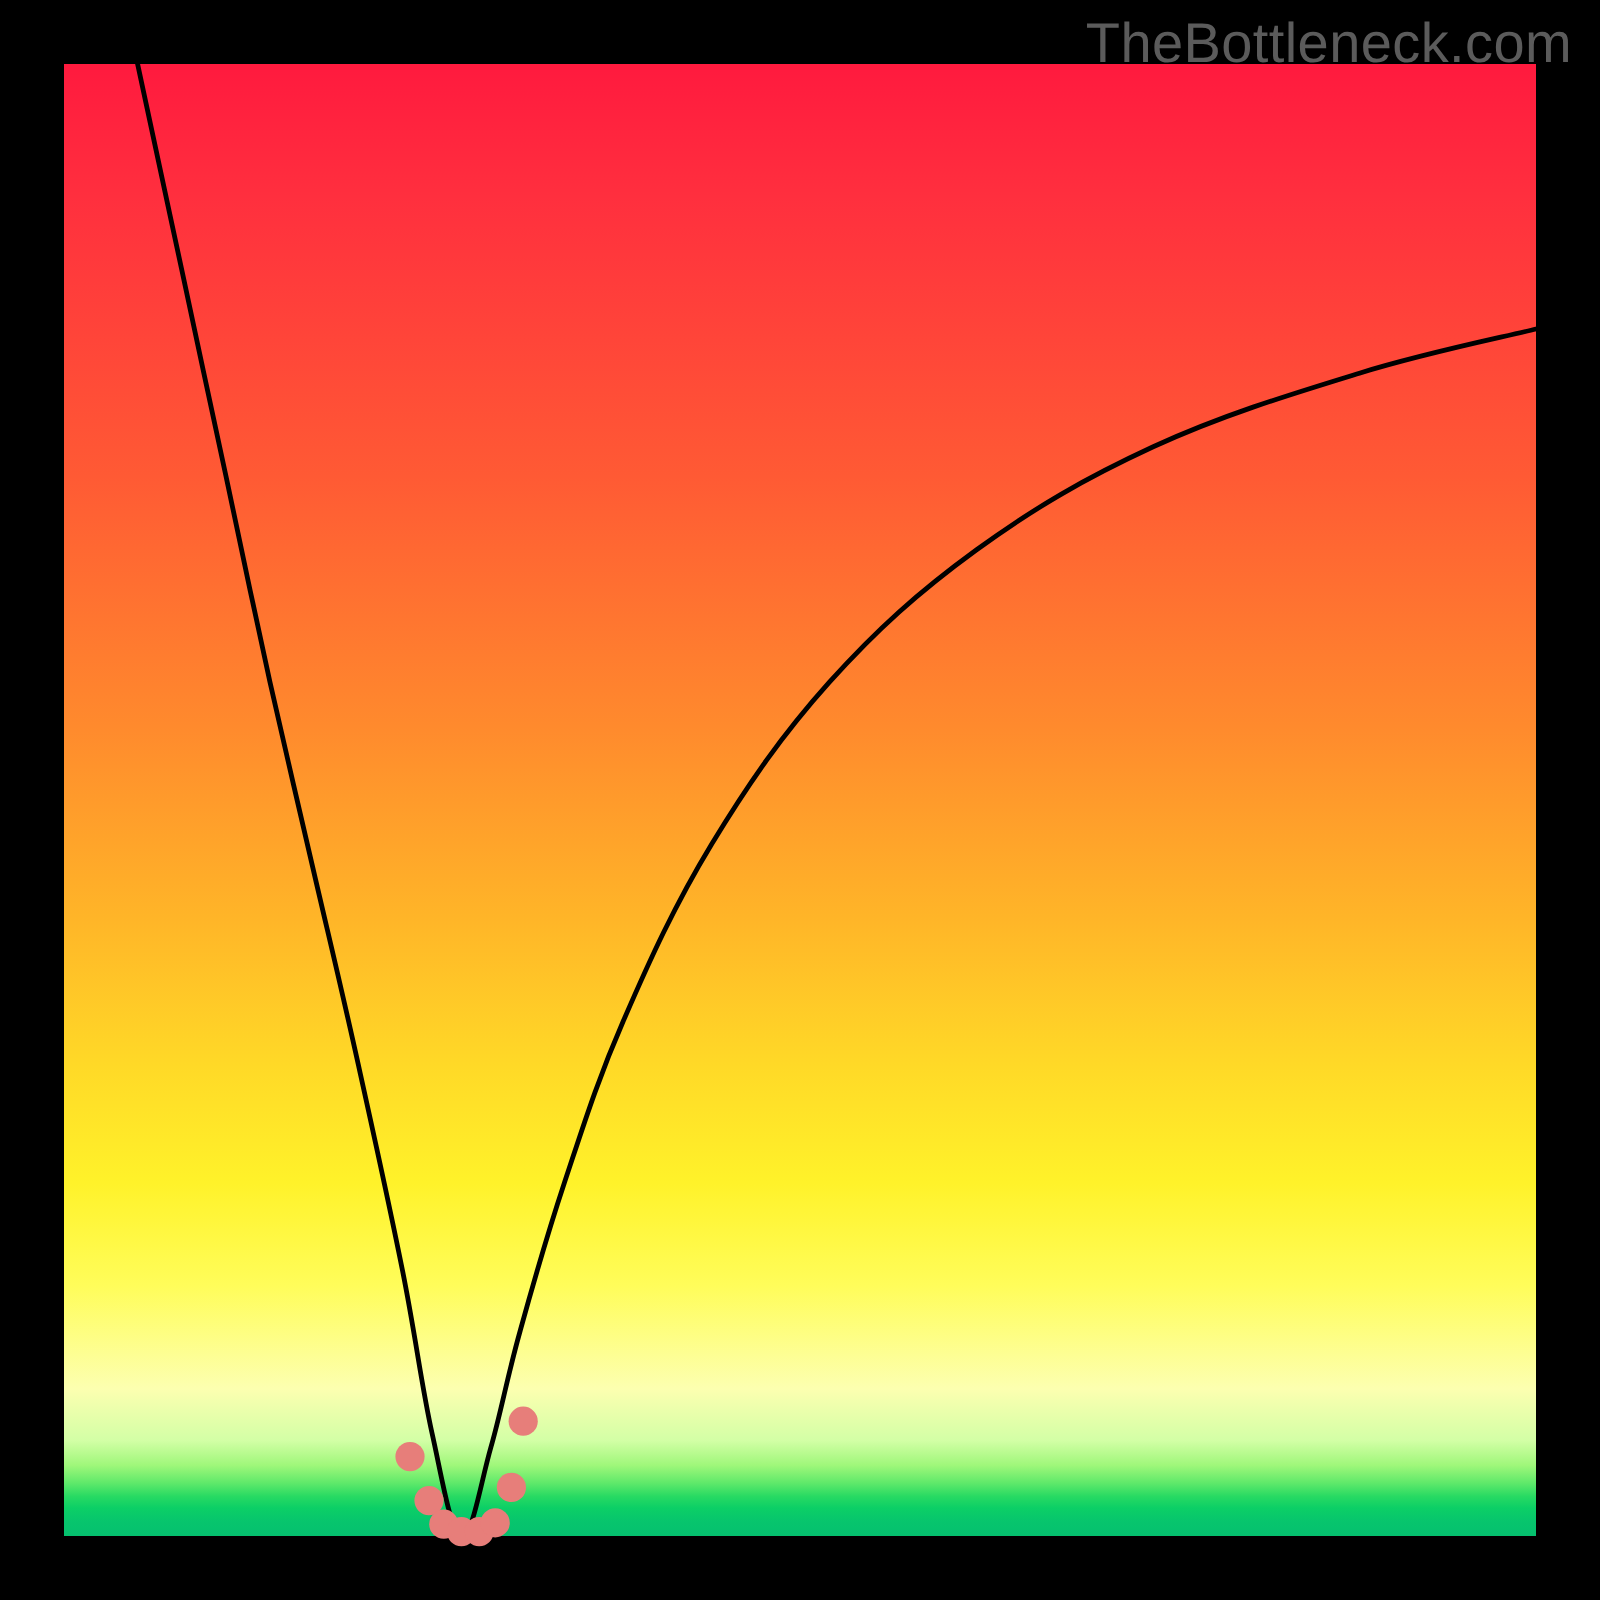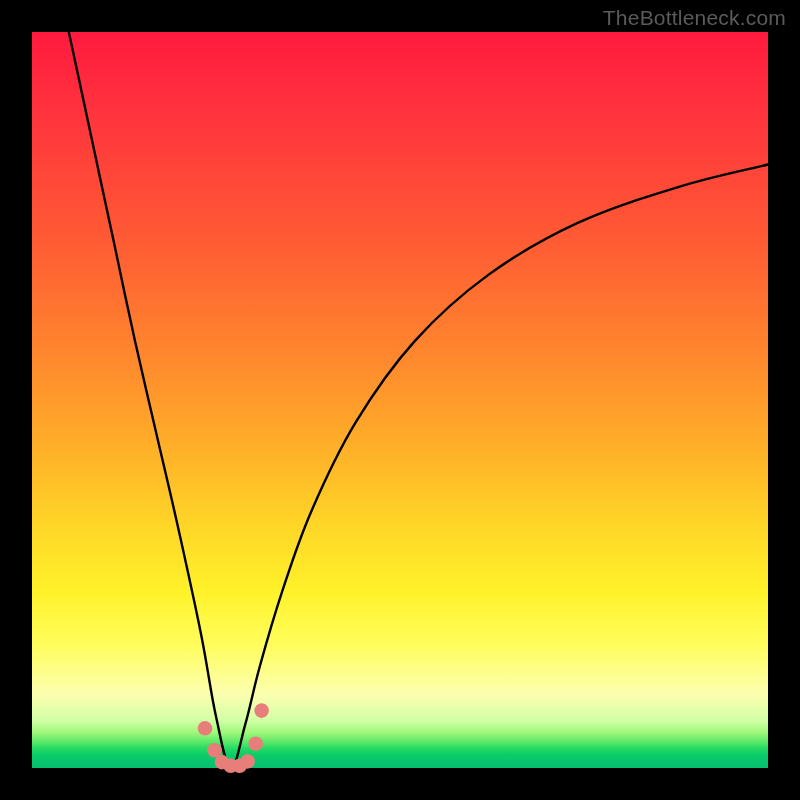--- a/index.html
+++ b/index.html
@@ -44,21 +44,21 @@
       #0ccf66 98.1%,
       #07c56d 99%,
       #05c06f 100%
     );
   }
   .watermark {
     position: absolute;
     top: 6px;
     right: 14px;
     color: #5b5b5b;
-    font-size: 21px;
+    font-size: 28px;
     letter-spacing: 0.2px;
     font-weight: 500;
   }
   svg.curve {
     position: absolute;
     left: 0;
     top: 0;
     width: 736px;
     height: 736px;
     overflow: visible;

